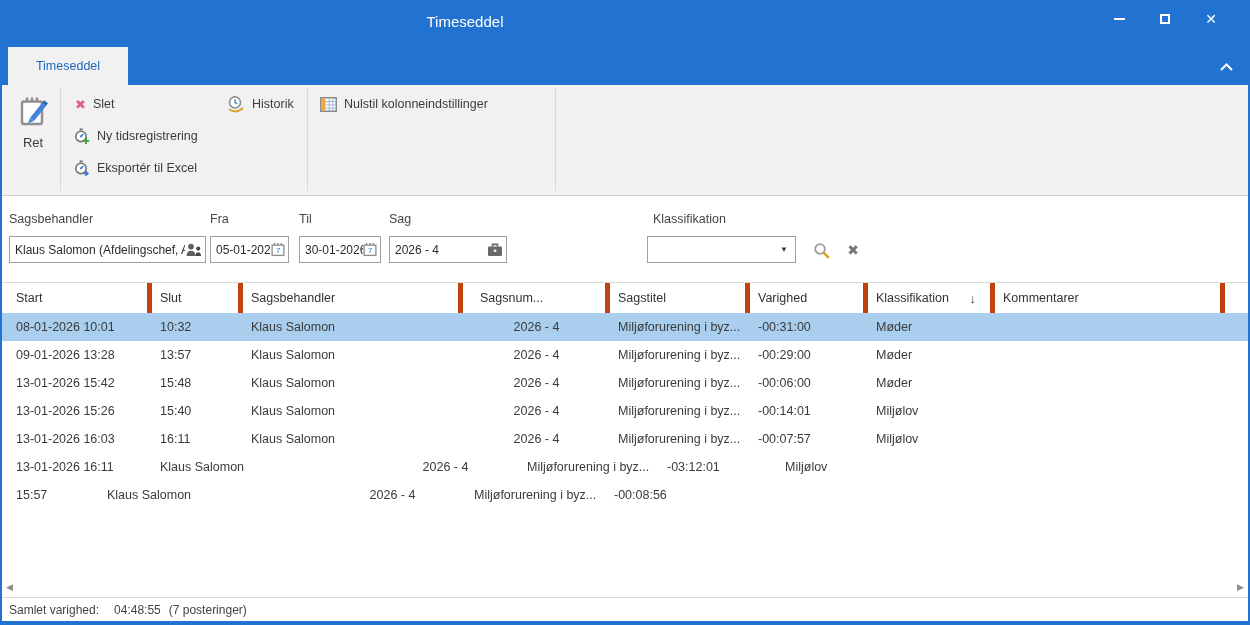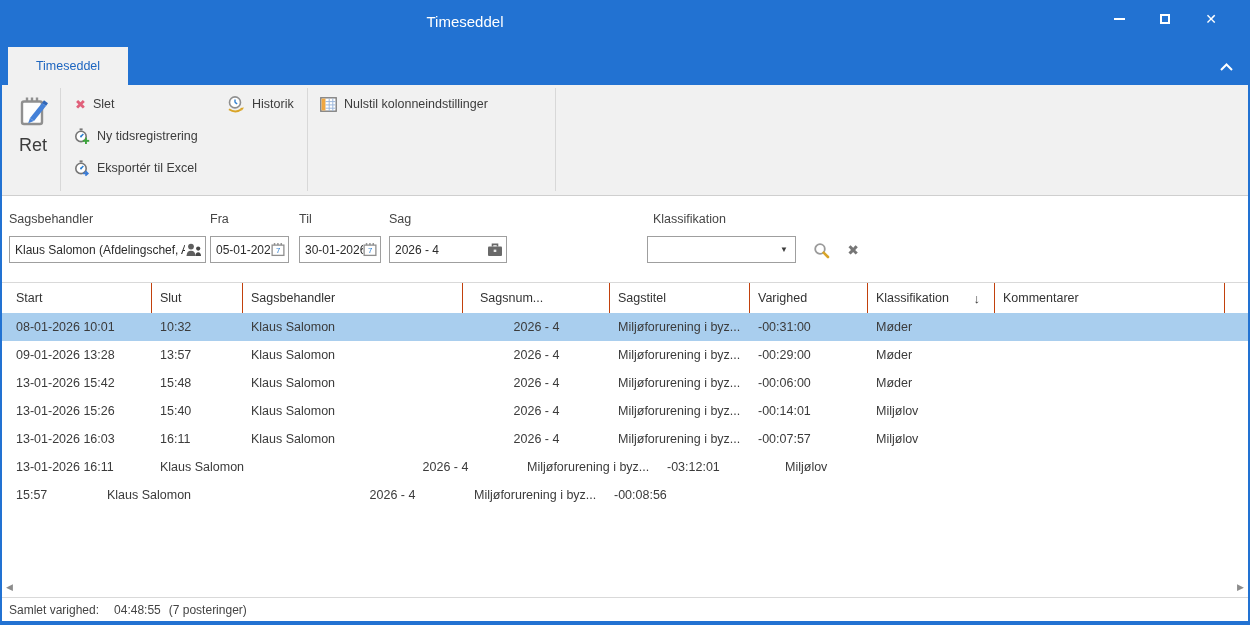--- a/index.html
+++ b/index.html
@@ -21,21 +21,21 @@
   .tab { position:absolute; left:6px; top:0; width:120px; height:38px; background:#f1f1f1;
          display:flex; align-items:center; justify-content:center; color:#1e66c0; font-size:12.5px; cursor:pointer; }
   .collapse-btn { position:absolute; right:8px; top:8px; width:28px; height:24px; display:flex; align-items:center; justify-content:center; cursor:pointer; }
 
   
   .ribbon { position:absolute; top:85px; left:0; right:0; height:111px; background:#f1f1f1; border-bottom:1px solid #cfcfcf; }
   .rsep { position:absolute; top:3px; height:103px; width:1px; background:#d8d8d8; }
   .s1 { left:58px; } .s2 { left:305px; } .s3 { left:553px; }
   .ret-btn { position:absolute; left:6px; top:4px; width:50px; height:102px; display:flex; flex-direction:column; align-items:center; cursor:pointer; }
   .ret-btn svg { margin-top:4px; }
-  .ret-lbl { margin-top:6px; font-size:18px; color:#3c3c3c; }
+  .ret-lbl { margin-top:6px; font-size:13px; color:#3c3c3c; }
   .sbtn { position:absolute; display:flex; align-items:center; gap:7px; font-size:12.5px; color:#3c3c3c; cursor:pointer; height:22px; }
   .b-slet { left:73px; top:8px; }
   .b-ny   { left:71px; top:40px; }
   .b-eks  { left:71px; top:72px; }
   .b-hist { left:224px; top:8px; }
   .b-nul  { left:318px; top:8px; }
   .slet-x { color:#e0607a; font-size:13px; font-weight:bold; line-height:1; }
 
   
   .filters { position:absolute; top:196px; left:0; right:0; height:86px; background:#fff; }
@@ -50,21 +50,21 @@
   .l-klass { left:651px; }         .f-klass { left:645px; width:149px; cursor:pointer; }
   .dd-arrow { color:#3c3c3c; font-size:8px; margin-right:4px; }
   .tool-ico { position:absolute; top:44px; width:22px; height:20px; display:flex; align-items:center; justify-content:center; cursor:pointer; }
   .t-search { left:808px; }
   .t-clear  { left:840px; }
   .clear-x { color:#767676; font-size:14px; font-weight:bold; line-height:1; }
 
   
   .grid { position:absolute; top:282px; left:0; right:0; height:297px; font-size:12.5px; color:#3b3b3b; }
   .grid-header { display:flex; height:31px; border-top:1px solid #d9d9d9; align-items:stretch; padding-left:6px; }
-  .hcell { display:flex; align-items:center; padding-left:8px; border-right:1px solid #c2410c; color:#333; cursor:pointer; overflow:hidden; white-space:nowrap; }
+  .hcell { display:flex; align-items:center; padding-left:8px; border-right:5px solid #c2410c; color:#333; cursor:pointer; overflow:hidden; white-space:nowrap; }
   .hfill { border-right:none; flex:1; cursor:default; }
   .sort-arrow { margin-left:auto; margin-right:14px; font-size:13px; color:#3b3b3b; }
   .grid-row { display:flex; height:28px; align-items:stretch; padding-left:6px; cursor:pointer; background:#fff; }
   .grid-row.selected { background:#a9ceee; }
   .cell { display:flex; align-items:center; padding-left:8px; overflow:hidden; white-space:nowrap; }
   .c0 { width:144px; } .c1 { width:91px; } .c2 { width:220px; } .c3 { width:147px; }
   .c4 { width:140px; } .c5 { width:118px; } .c6 { width:127px; } .c7 { width:230px; }
   .cell.c3 { justify-content:center; padding-left:0; }
   .hcell.c3 { padding-left:17px; }
 

